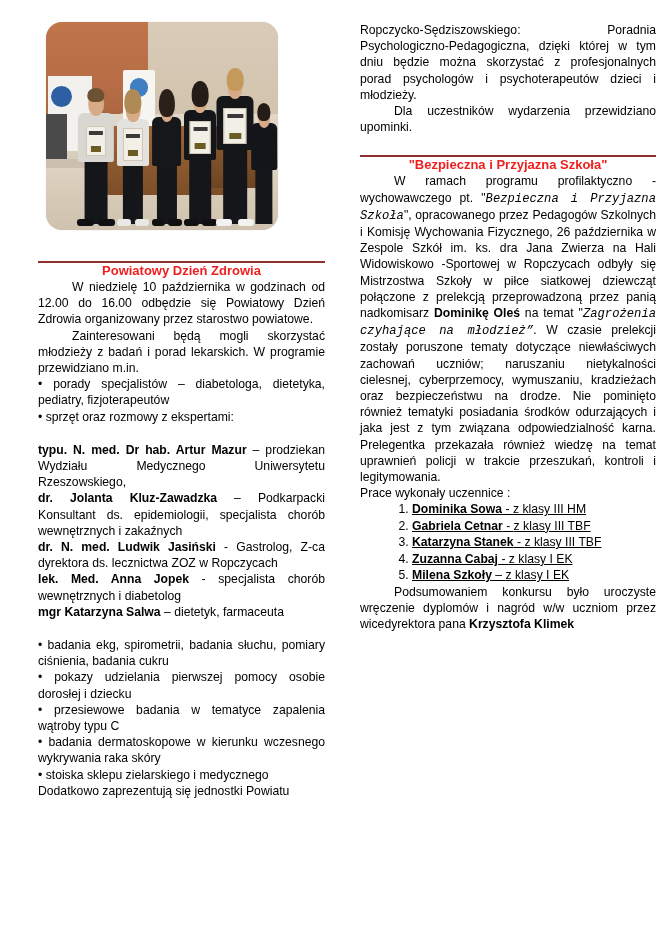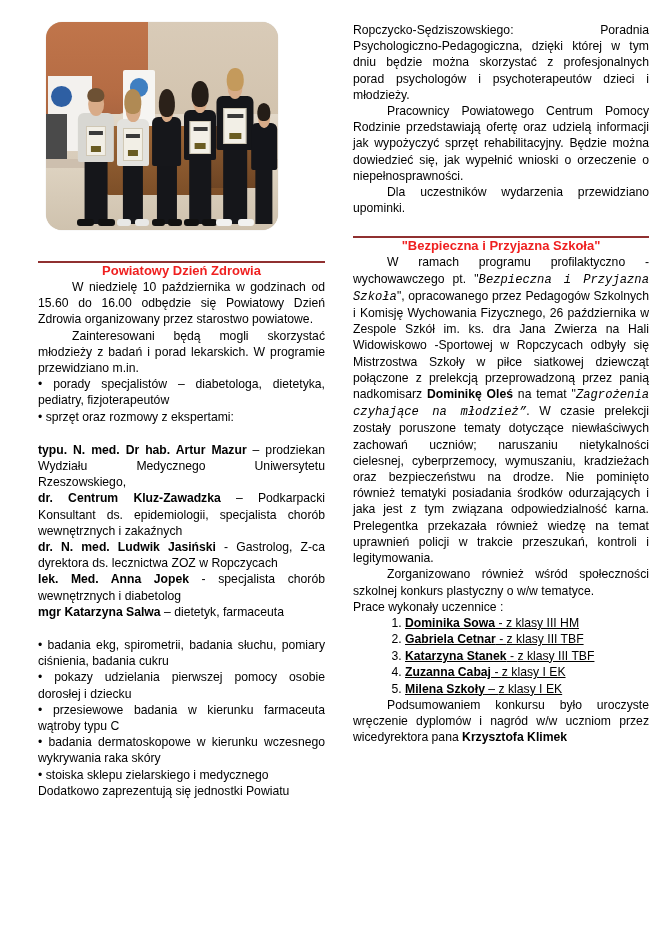--- a/index.html
+++ b/index.html
@@ -26,21 +26,21 @@
     left: 0;
     top: 0;
     width: 670px;
     height: 947px;
     display: flex;
     box-sizing: border-box;
     padding: 22px 34px 10px 38px;
   }
   .col-left {
     width: 288px;
-    margin-right: 28px;
+    margin-right: 35px;
     position: relative;
   }
   .col-right {
     width: 296px;
     position: relative;
   }
 
   
   .photo-wrap {
     width: 232px;
@@ -336,63 +336,61 @@
             <div class="p-head" style="bottom:74%;width:42%;height:16%;"></div>
             <div class="p-hair" style="bottom:80%;width:48%;height:14%;background:#241d17;"></div>
           </div>
         </div>
       </div>
 
       <hr class="hrule hrule-left">
 
       <h2 class="section-title title-left">Powiatowy Dzień Zdrowia</h2>
 
-      <p class="body indent gap-top-14">W niedzielę 10 października w godzinach od 15.60 do 16.00 odbędzie się Powiatowy Dzień Zdrowia organizowany przez starostwo powiatowe.</p>
+      <p class="body indent gap-top-14">W niedzielę 10 października w godzinach od 12.00 do 16.00 odbędzie się Powiatowy Dzień Zdrowia organizowany przez starostwo powiatowe.</p>
 
       <p class="body indent gap-top-6">Zainteresowani będą mogli skorzystać młodzieży z badań i porad lekarskich. W programie przewidziano m.in.</p>
 
       <p class="body gap-top-16">• porady specjalistów – diabetologa, dietetyka, pediatry, fizjoterapeutów</p>
       <p class="body nojust">• sprzęt oraz rozmowy z ekspertami:</p>
 
       <div class="gap-top-16">
         <p class="body"><b>typu. N. med. Dr hab. Artur Mazur</b><span> – </span><span>prodziekan Wydziału Medycznego Uniwersytetu Rzeszowskiego,</span></p>
-        <p class="body"><b>dr. Centrum Kluz-Zawadzka</b><span> – </span><span>Podkarpacki Konsultant ds. epidemiologii, specjalista chorób wewnętrznych i zakaźnych</span></p>
+        <p class="body"><b>dr. Jolanta Kluz-Zawadzka</b><span> – </span><span>Podkarpacki Konsultant ds. epidemiologii, specjalista chorób wewnętrznych i zakaźnych</span></p>
         <p class="body"><b>dr. N. med. Ludwik Jasiński</b><span> - </span><span>Gastrolog, Z-ca dyrektora ds. lecznictwa ZOZ w Ropczycach</span></p>
         <p class="body"><b>lek. Med. Anna Jopek</b><span> - </span><span>specjalista chorób wewnętrznych i diabetolog</span></p>
         <p class="body nojust"><b>mgr Katarzyna Salwa</b><span> – </span><span>dietetyk, farmaceuta</span></p>
       </div>
 
       <div class="gap-top-16">
         <p class="body">• badania ekg, spirometrii, badania słuchu, pomiary ciśnienia, badania cukru</p>
         <p class="body">• pokazy udzielania pierwszej pomocy osobie dorosłej i dziecku</p>
-        <p class="body">• przesiewowe badania w kierunku farmaceuta wątroby typu C</p>
+        <p class="body">• przesiewowe badania w tematyce zapalenia wątroby typu C</p>
         <p class="body">• badania dermatoskopowe w kierunku wczesnego wykrywania raka skóry</p>
         <p class="body nojust">• stoiska sklepu zielarskiego i medycznego</p>
       </div>
 
       <p class="body nojust gap-top-20">Dodatkowo zaprezentują się jednostki Powiatu</p>
     </div>
 
     <div class="col-right">
 
       <p class="body">Ropczycko-Sędziszowskiego: Poradnia Psychologiczno-Pedagogiczna, dzięki której w tym dniu będzie można skorzystać z profesjonalnych porad psychologów i psychoterapeutów dzieci i młodzieży.</p>
 
-      <p class="body indent">Pracownicy Powiatowego Centrum Pomocy Rodzinie przedstawiają ofertę oraz udzielą informacji jak wypożyczyć sprzęt rehabilitacyjny. Będzie można dowiedzieć się, jak wypełnić wnioski o orzeczenie o niepełnosprawności.</p>
 
       <p class="body indent">Dla uczestników wydarzenia przewidziano upominki.</p>
 
       <div style="height:20px;"></div>
 
       <hr class="hrule hrule-right">
 
       <h2 class="section-title title-right">"Bezpieczna i Przyjazna Szkoła"</h2>
 
       <p class="body indent gap-top-14"><span>W ramach programu profilaktyczno - wychowawczego pt. "</span><i>Bezpieczna i Przyjazna Szkoła</i><span>", opracowanego przez Pedagogów Szkolnych i Komisję Wychowania Fizycznego, 26 października w Zespole Szkół im. ks. dra Jana Zwierza na Hali Widowiskowo -Sportowej w Ropczycach odbyły się Mistrzostwa Szkoły w piłce siatkowej dziewcząt połączone z prelekcją przeprowadzoną przez panią nadkomisarz </span><b>Dominikę</b><span> </span><b>Oleś</b><span> na temat "</span><i>Zagrożenia czyhające na młodzież”</i><span>. W czasie prelekcji zostały poruszone tematy dotyczące niewłaściwych zachowań uczniów; naruszaniu nietykalności cielesnej, cyberprzemocy, wymuszaniu, kradzieżach oraz bezpieczeństwu na drodze. Nie pominięto również tematyki posiadania środków odurzających i jaka jest z tym związana odpowiedzialność karna. Prelegentka przekazała również wiedzę na temat uprawnień policji w trakcie przeszukań, kontroli i legitymowania.</span></p>
 
-      <p class="body indent gap-top-16">Zorganizowano również wśród społeczności szkolnej konkurs plastyczny o w/w tematyce.</p>
 
       <p class="body nojust">Prace wykonały uczennice :</p>
 
       <ol class="prize-list">
         <li><b>Dominika Sowa</b><span> - </span><span>z klasy III HM</span></li>
         <li><b>Gabriela Cetnar</b><span> - </span><span>z klasy III TBF</span></li>
         <li><b>Katarzyna Stanek</b><span> - </span><span>z klasy III TBF</span></li>
         <li><b>Zuzanna Cabaj</b><span> - </span><span>z klasy I EK</span></li>
         <li class="nojust"><b>Milena Szkoły</b><span> – </span><span>z klasy I EK</span></li>
       </ol>

